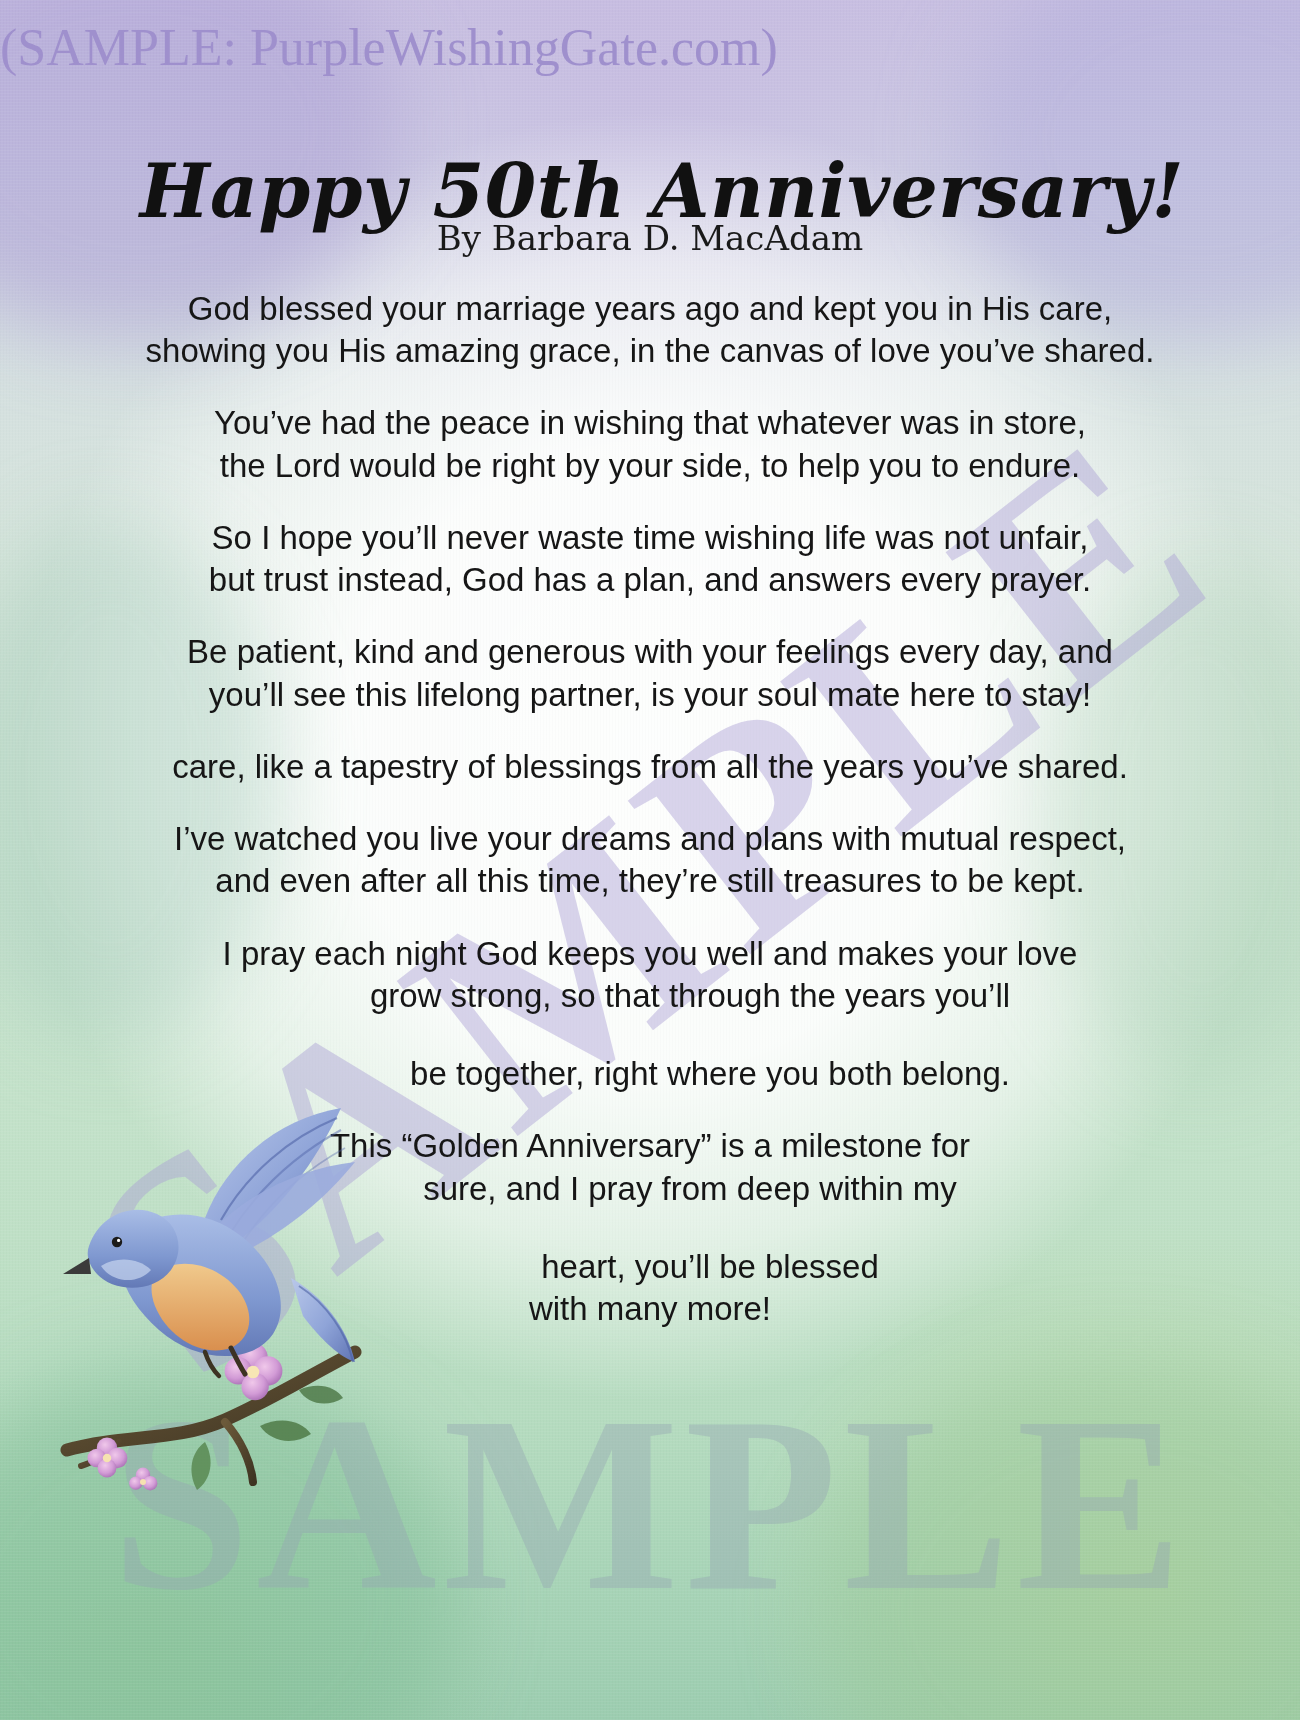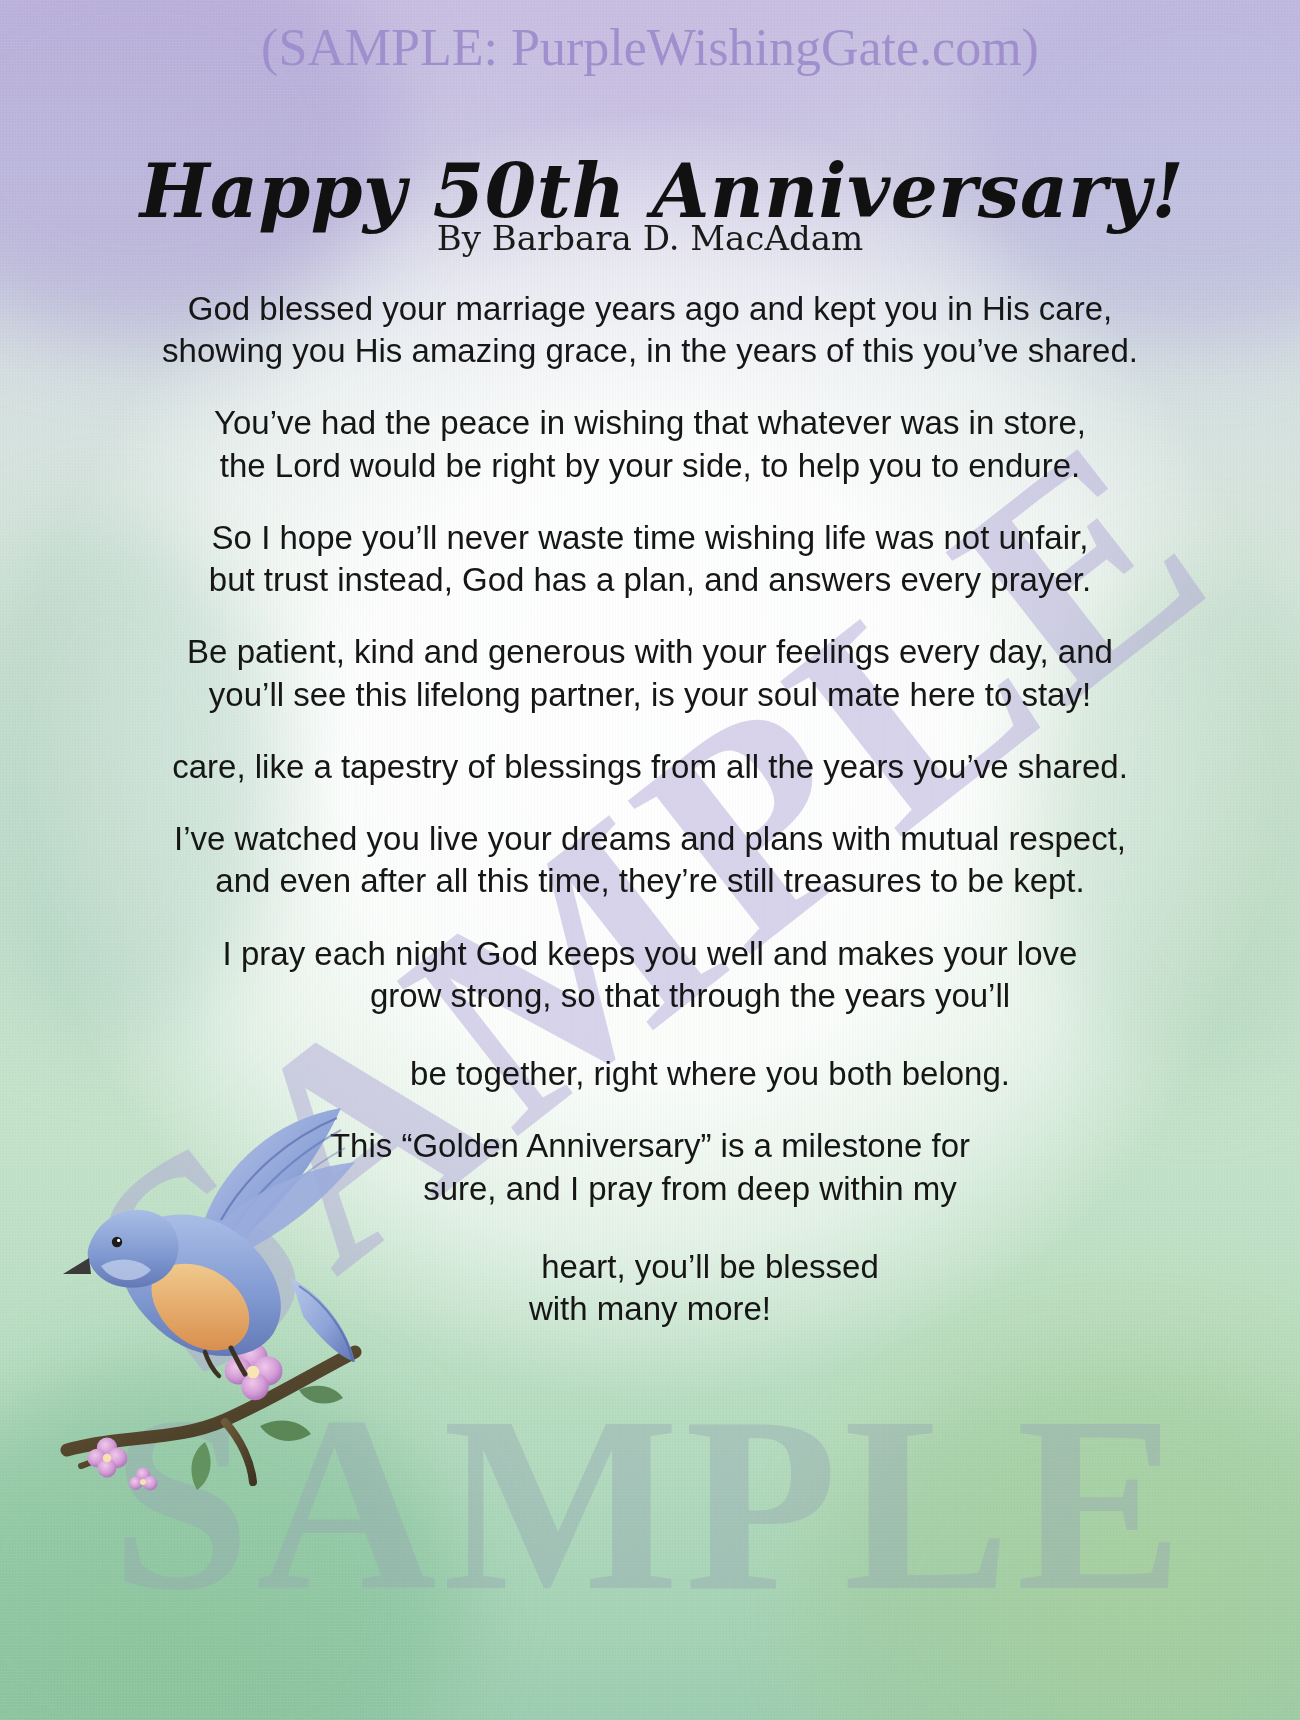--- a/index.html
+++ b/index.html
@@ -89,21 +89,20 @@
   #content {
     position: absolute;
     inset: 0;
     z-index: 5;
   }
   #sample-url {
     position: absolute;
     top: 18px;
     left: 0;
     width: 100%;
-    text-align: center;
     font-family: "Liberation Serif", serif;
     font-size: 52px;
     color: #9f90cd;
     letter-spacing: 0px;
   }
   #title {
     position: absolute;
     top: 98px;
     left: 12px;
     width: 100%;
@@ -254,21 +253,21 @@
     <path d="M150 262 C 154 274, 158 280, 164 286" stroke="#3c3222" stroke-width="4.5" fill="none" stroke-linecap="round"></path>
   </svg>
 
   <div id="content">
     <div id="sample-url">(SAMPLE: PurpleWishingGate.com)</div>
     <h1 id="title">Happy 50th Anniversary!</h1>
     <div id="byline">By Barbara D. MacAdam</div>
     <div id="poem">
         <div class="stanza">
           <span class="line">God blessed your marriage years ago and kept you in His care,</span>
-          <span class="line">showing you His amazing grace, in the years of this you’ve shared.</span>
+          <span class="line">showing you His amazing grace, in the canvas of love you’ve shared.</span>
         </div>
         <div class="stanza">
           <span class="line">You’ve had the peace in wishing that whatever was in store,</span>
           <span class="line">the Lord would be right by your side, to help you to endure.</span>
         </div>
         <div class="stanza">
           <span class="line">So I hope you’ll never waste time wishing life was not unfair,</span>
           <span class="line">but trust instead, God has a plan, and answers every prayer.</span>
         </div>
         <div class="stanza">

